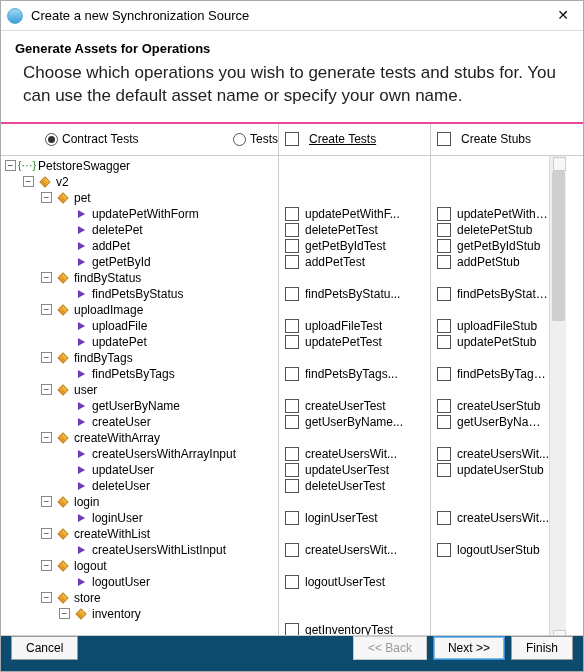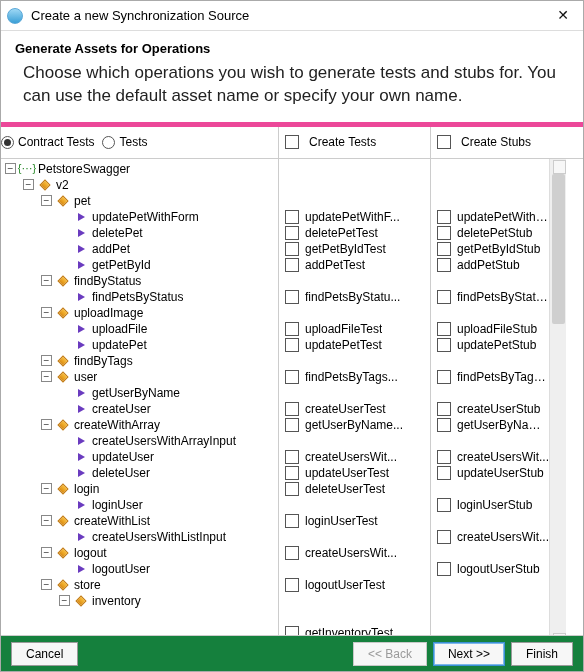--- a/index.html
+++ b/index.html
@@ -33,53 +33,54 @@
   .titlebar .close {
     width: 28px; height:20px;
     text-align:center;
     line-height:18px;
     font-size:14px;
     color:#111;
     cursor:pointer;
   }
   .header {
     padding: 10px 14px 14px 14px;
-    border-bottom: 5px solid #ec4899;
+    border-bottom: 2px solid #ec4899;
   }
   .header .h1 { font-weight:bold; font-size:13px; margin-bottom:6px; }
   .header .desc { font-size:17px; color:#222; line-height:1.35; padding-left:8px;}
   .columns-header {
     display:flex;
     align-items:center;
     height:32px;
     border-bottom:1px solid #ccc;
   }
   .col1head {
     width: 278px;
     display:flex;
     align-items:center;
-    justify-content:flex-start;
-    gap:8px;
+    justify-content:space-between;
+    gap:16px;
     border-right:1px solid #ccc;
     height:100%;
+    padding-left:44px;
   }
   .radio { display:flex; align-items:center; gap:4px; cursor:pointer;}
   .radio .dot {
     width:13px; height:13px; border:1px solid #555; border-radius:50%;
     display:flex; align-items:center; justify-content:center;
   }
   .radio.selected .dot::after{
     content:""; width:7px; height:7px; background:#333; border-radius:50%;
   }
   .col2head, .col3head {
     display:flex; align-items:center; height:100%;
     border-right:1px solid #ccc;
     padding-left:6px;
   }
-  .col2head { width:152px; }
+  .col2head { width:152px;text-decoration:underline; }
   .col3head { width:136px; border-right:none;}
   .hdr-check {
     width:14px; height:14px; border:1px solid #555; background:#fff; margin-right:10px;
   }
   .body-area {
     position:relative;
     display:flex;
     height: 489px;
   }
   .treecol {
@@ -145,23 +146,23 @@
   }
   .lbl { padding-left:2px; overflow:hidden; text-overflow:ellipsis;}
   .cb {
     width:14px; height:14px; border:1px solid #555; background:#fff;
     margin-left:6px; margin-right:6px; flex:0 0 auto;
   }
   .cell-lbl { overflow:hidden; text-overflow:ellipsis;text-align:right;}
   .footer {
     position:absolute; left:0; right:0; bottom:0;
     height:36px;
-    background:#15803d;
+    background:#0c4a6e;
     border-top:1px solid #ccc;
-    display:flex; align-items:center;
+    display:flex; align-items:flex-start;
     padding:0 10px;
     gap:6px;
   }
   .footer .spacer{ flex:1; }
   .btn {
     height:24px; padding:0 14px;
     background:#f7f7f7;
     border:1px solid #9a9a9a;
     font-size:12px;
     display:flex; align-items:center;
@@ -303,20 +304,28 @@
       </div>
       <div class="row">
         <span class="ind" style="width: 40px;"></span>
         <span class="exp">−</span>
         <span class="ic">
           <span class="ic-diamond"></span>
         </span>
         <span class="lbl">findByTags</span>
       </div>
       <div class="row">
+        <span class="ind" style="width: 58px;"></span>
+        <span class="exp-spacer"></span>
+        <span class="ic">
+          <span class="ic-arrow"></span>
+        </span>
+        <span class="lbl">findPetsByTags</span>
+      </div>
+      <div class="row">
         <span class="ind" style="width: 40px;"></span>
         <span class="exp">−</span>
         <span class="ic">
           <span class="ic-diamond"></span>
         </span>
         <span class="lbl">user</span>
       </div>
       <div class="row">
         <span class="ind" style="width: 58px;"></span>
         <span class="exp-spacer"></span>
@@ -564,24 +573,20 @@
       <div class="row"></div>
       <div class="row">
         <span class="cb"></span>
         <span class="cell-lbl">createUsersWit...</span>
       </div>
       <div class="row">
         <span class="cb"></span>
         <span class="cell-lbl">updateUserStub</span>
       </div>
       <div class="row"></div>
-      <div class="row">
-        <span class="cb"></span>
-        <span class="cell-lbl">loginUserStub</span>
-      </div>
       <div class="row"></div>
       <div class="row">
         <span class="cb"></span>
         <span class="cell-lbl">createUsersWit...</span>
       </div>
       <div class="row"></div>
       <div class="row">
         <span class="cb"></span>
         <span class="cell-lbl">logoutUserStub</span>
       </div>

